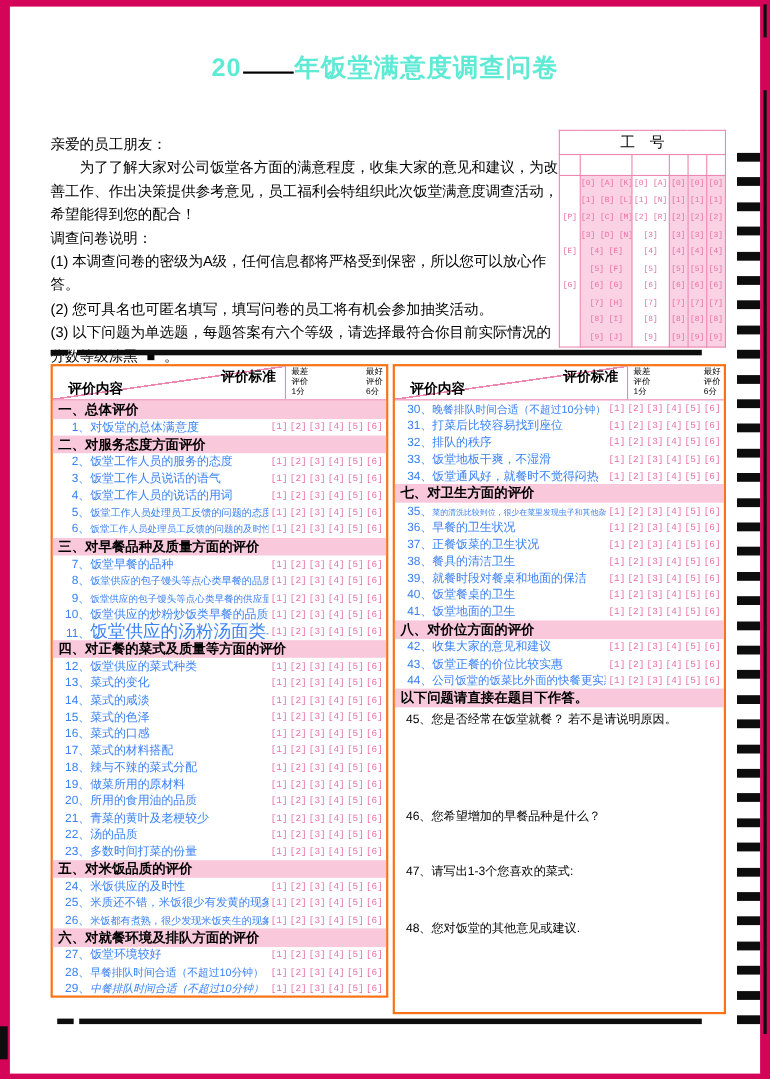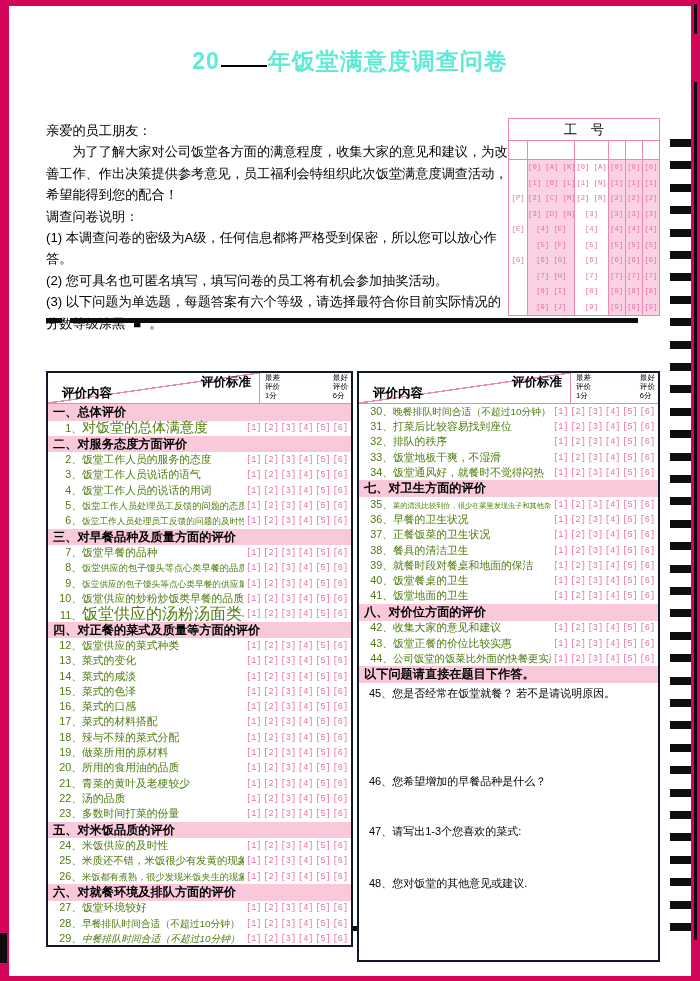--- a/index.html
+++ b/index.html
@@ -24,38 +24,38 @@
   .writein td { height:19px; background:#fff; }
   .bubble-col { height:155px; }
   .bubble-line { height:15.5px; line-height:15.5px; text-align:center; font-size:7.2px;
                  font-family:"Liberation Mono", monospace; color:#e76ea6; white-space:nowrap; overflow:hidden; }
 
   
   .rule { position:absolute; background:#0d0d0d; }
   .tmark { position:absolute; left:670px; width:21px; height:8px; background:#0d0d0d; }
 
   
-  .survey-box { position:absolute; border:2px solid #0f172a; background:#fff;margin-top:40px; }
+  .survey-box { position:absolute; border:2px solid #f97316; background:#fff; }
   .survey-box.left { left:46px; top:331px; width:307px; height:576px; }
   .survey-box.right { left:357px; top:331px; width:303px; height:591px; }
   .box-header { position:relative; height:31px; border-bottom:1px solid #ee86b2; }
   .diag { position:absolute; left:0; top:0; width:212px; height:100%; border-right:1px solid #ee86b2;
           background:linear-gradient(to bottom right, transparent 48.8%, #ee86b2 48.8%, #ee86b2 51.2%, transparent 51.2%); }
   .content-label { position:absolute; left:14px; bottom:1px; font-size:12.5px; font-weight:bold; }
   .standard-label { position:absolute; right:8px; top:1px; font-size:12.5px; font-weight:bold; }
   .score-head { position:absolute; left:212px; right:0; top:0; bottom:0; }
   .mini { position:absolute; top:1px; font-size:7.6px; line-height:1.18; color:#000; white-space:pre-line; }
   .mini.worst { left:5px; }
   .mini.best { right:3px; }
 
   .rows { display:flex; flex-direction:column; }
   .srow { flex:none; display:flex; align-items:center; }
   .srow.section { height:16.5px; background:#f9c8da; font-weight:bold; font-size:12.2px; padding-left:5px; color:#000; }
   .srow.q { height:15.3px; padding:0 3px 0 8px; justify-content:space-between; }
-  .qlabel { flex:1 1 auto; display:flex; align-items:baseline; white-space:nowrap; overflow:hidden; color:#4d7c0f; }
+  .qlabel { flex:1 1 auto; display:flex; align-items:baseline; white-space:nowrap; overflow:hidden; color:#3b82f6; }
   .qnum { flex:none; width:26px; text-align:right; font-size:10.8px; }
   .qtext { font-size:10.8px; }
   .bubbles { flex:none; color:#e76ea6; font-family:"Liberation Mono", monospace; font-size:8.5px; white-space:nowrap; }
   .bubble { margin-left:2px; }
 
   .open-area { display:flex; flex-direction:column; }
   .open-block { padding:3px 4px 0 10px; font-size:11px; color:#000; }
   .open-block .oq { white-space:nowrap; overflow:hidden; }
 
   
@@ -199,21 +199,21 @@
         <div class="mini best">最好
 评价
 6分</div>
       </div>
     </div>
     <div class="rows" id="left-rows">
         <div class="srow section">一、总体评价</div>
         <div class="srow q">
           <span class="qlabel">
             <span class="qnum">1、</span>
-            <span class="qtext" style="font-size: 14px;">对饭堂的总体满意度</span>
+            <span class="qtext" style="font-size: 11px;">对饭堂的总体满意度</span>
           </span>
           <span class="bubbles"><span class="bubble">[1]</span><span class="bubble">[2]</span><span class="bubble">[3]</span><span class="bubble">[4]</span><span class="bubble">[5]</span><span class="bubble">[6]</span></span>
         </div>
         <div class="srow section">二、对服务态度方面评价</div>
         <div class="srow q">
           <span class="qlabel">
             <span class="qnum">2、</span>
             <span class="qtext" style="font-size: 10.8px;">饭堂工作人员的服务的态度</span>
           </span>
           <span class="bubbles"><span class="bubble">[1]</span><span class="bubble">[2]</span><span class="bubble">[3]</span><span class="bubble">[4]</span><span class="bubble">[5]</span><span class="bubble">[6]</span></span>

